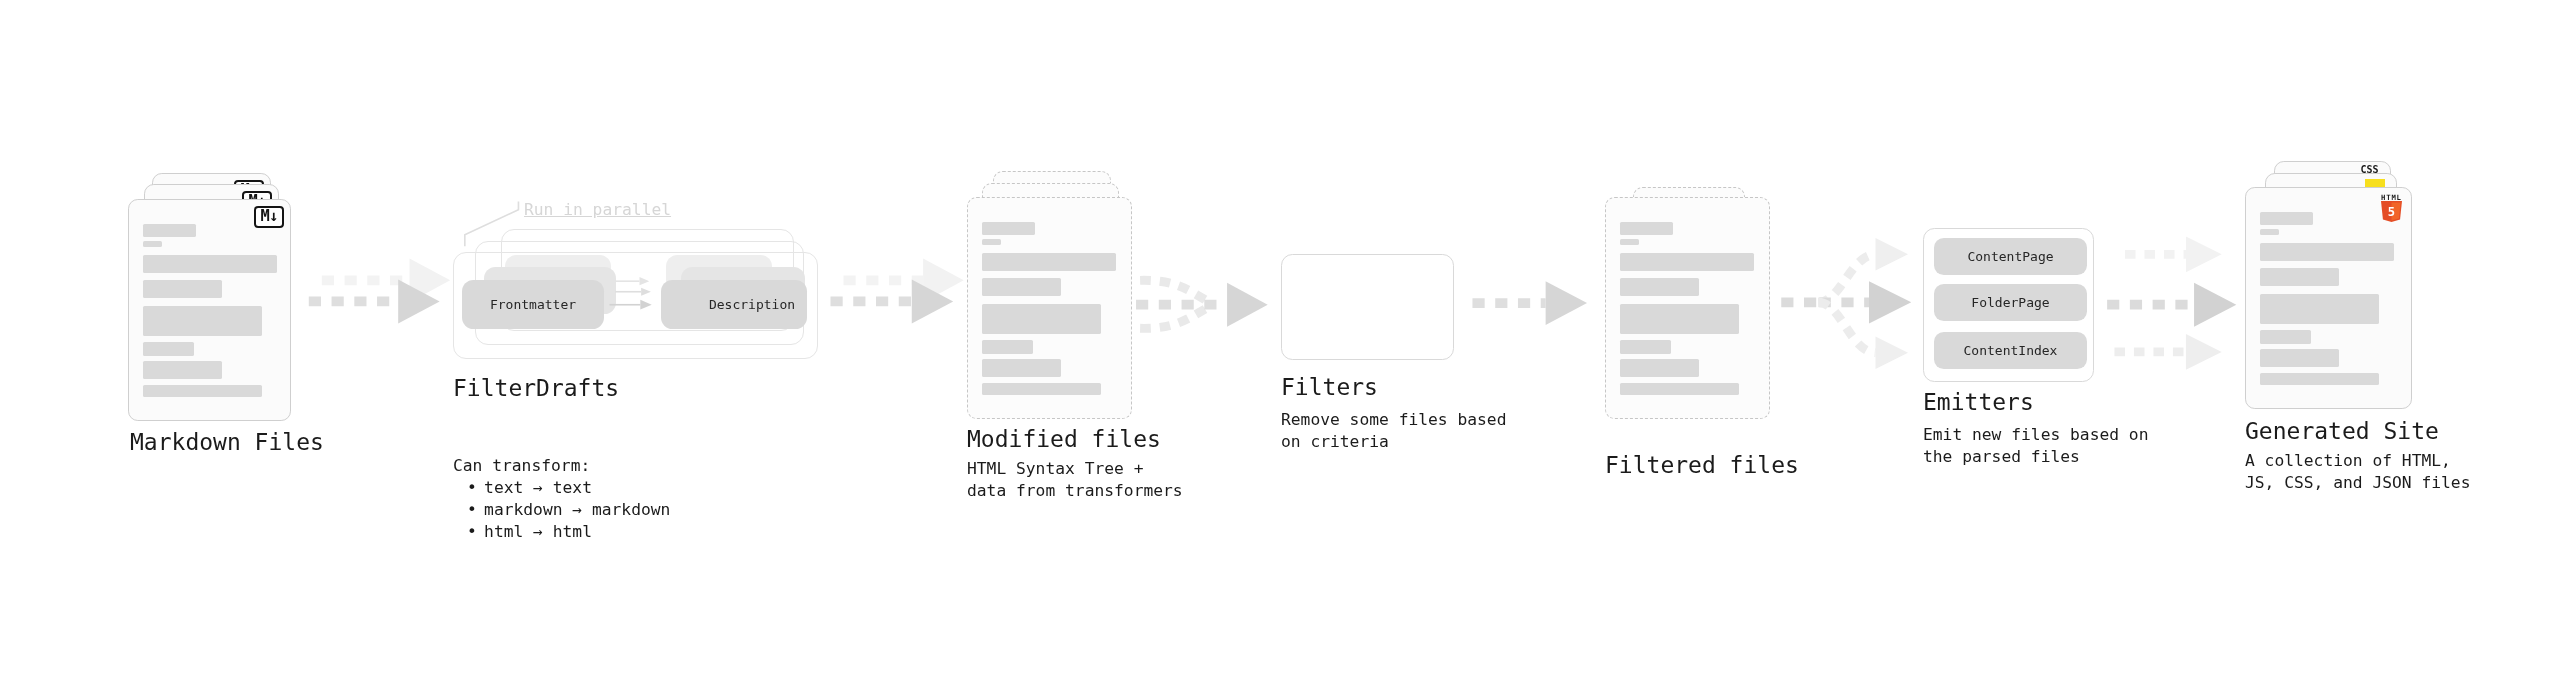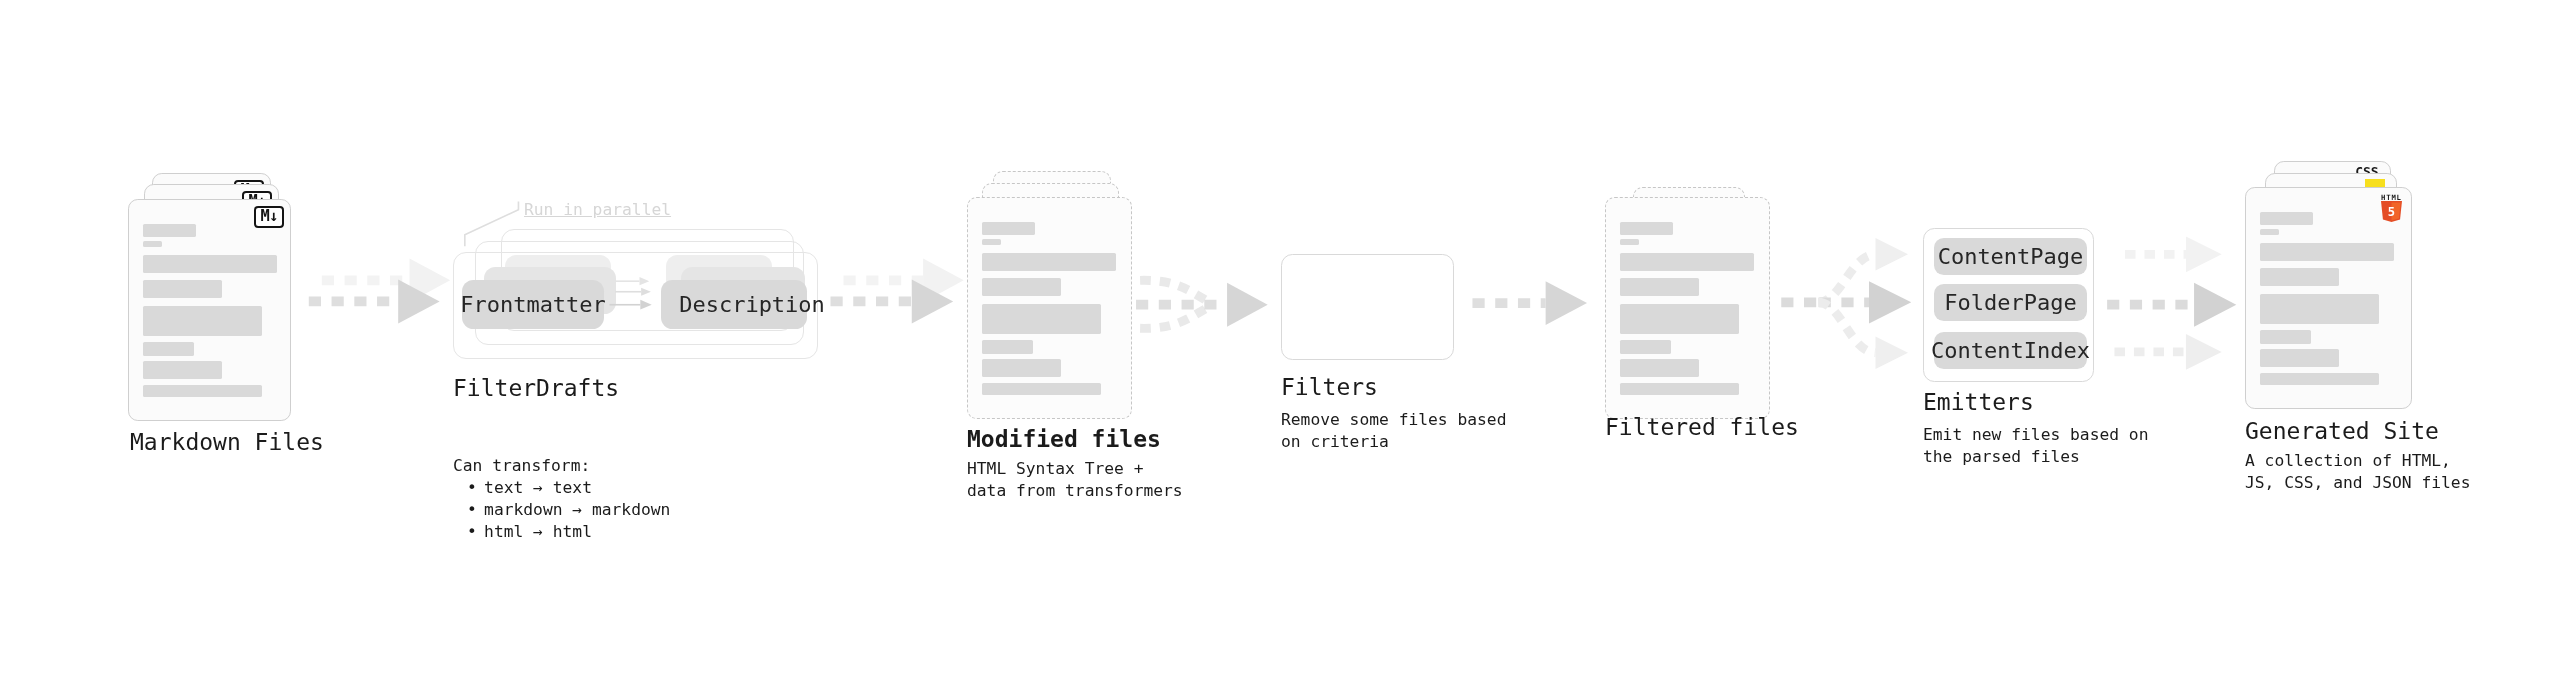--- a/index.html
+++ b/index.html
@@ -18,33 +18,33 @@
   .bar { position:absolute; left:14px; background:#d9d9d9; border-radius:1.6px; }
   
   .badge-md {
     position:absolute; right:6.5px; top:5.7px;
     border:2.4px solid #141414; border-radius:4.1px; background:#ffffff;
     color:#141414; font-weight:bold; font-size:15.4px; line-height:1;
     padding:1.6px 4.1px; letter-spacing:-0.8px;
   }
   
   .badge-css { position:absolute; right:11.4px; top:3.3px; text-align:center; }
-  .badge-css .t { font-size:13px; font-weight:bold; color:#1a1a1a; line-height:1; display:block; }
+  .badge-css .t { font-size:10px; font-weight:bold; color:#1a1a1a; line-height:1; display:block; }
   .badge-css .u { display:block; width:16.3px; height:3.3px; margin-top:0.8px; }
   .badge-js  { position:absolute; right:11.4px; top:4.9px; width:19.5px; height:10.6px; }
   .badge-html5 { position:absolute; right:8.1px; top:5.7px; width:23px; text-align:center; }
   .badge-html5 .t { font-size:7.3px; font-weight:bold; color:#1a1a1a; letter-spacing:0.8px; line-height:1; display:block; }
   
   .frame { position:absolute; border:1.6px solid #e5e5e5; border-radius:13px; background:transparent; }
   .frame.filled { border-color:#d9d9d9; background:#ffffff; border-radius:11.4px; }
   
   .pill {
     position:absolute; background:#d9d9d9; border-radius:11.4px;
     display:flex; align-items:center; justify-content:center;
-    font-size:22px; color:#262626; white-space:nowrap;
+    font-size:13px; color:#262626; white-space:nowrap;
   }
   .ghost { position:absolute; border-radius:11.4px; }
   .g1 { background:#e5e5e5; }
   .g2 { background:#eeeeee; }
   
   .stage-label { position:absolute; font-size:23px; color:#1b1b1b; white-space:nowrap; }
   .stage-desc  { position:absolute; font-size:16.3px; line-height:22px; color:#1b1b1b; white-space:nowrap; }
   .bullet-line { padding-left:14px; }
   .bullet-line .b { margin-right:7.3px; }
   .note { position:absolute; font-size:16.3px; color:#d6d6d6; white-space:nowrap; }
@@ -101,21 +101,21 @@
   <div class="doc dashed doc-bars" style="left:967px; top:197px; width:165px; height:222px;">
       <div class="bar" style="top: 24.4px; width: 53px; height: 12.2px;"></div>
       <div class="bar" style="top: 41px; width: 18.7px; height: 5.7px;"></div>
       <div class="bar" style="top: 55px; width: 134px; height: 18px;"></div>
       <div class="bar" style="top: 80px; width: 79px; height: 18px;"></div>
       <div class="bar" style="top: 106px; width: 119px; height: 30px;"></div>
       <div class="bar" style="top: 142px; width: 51px; height: 14px;"></div>
       <div class="bar" style="top: 161px; width: 79px; height: 18px;"></div>
       <div class="bar" style="top: 185px; width: 119px; height: 12.2px;"></div>
     </div>
-  <div class="stage-label" style="left:967px; top:426px;font-weight:bold;">Modified files</div>
+  <div class="stage-label" style="left:967px; top:426px;">Modified files</div>
   <div class="stage-desc" style="left:967px; top:458px;">
     <div>HTML Syntax Tree +</div>
     <div>data from transformers</div>
   </div>
 
   <div class="frame filled" style="left:1281px; top:254px; width:173px; height:106px;"></div>
   <div class="stage-label" style="left:1281px; top:374px;">Filters</div>
   <div class="stage-desc" style="left:1281px; top:409px;">
     <div>Remove some files based</div>
     <div>on criteria</div>
@@ -125,21 +125,21 @@
   <div class="doc dashed doc-bars" style="left:1605px; top:197px; width:165px; height:222px;">
       <div class="bar" style="top: 24.4px; width: 53px; height: 12.2px;"></div>
       <div class="bar" style="top: 41px; width: 18.7px; height: 5.7px;"></div>
       <div class="bar" style="top: 55px; width: 134px; height: 18px;"></div>
       <div class="bar" style="top: 80px; width: 79px; height: 18px;"></div>
       <div class="bar" style="top: 106px; width: 119px; height: 30px;"></div>
       <div class="bar" style="top: 142px; width: 51px; height: 14px;"></div>
       <div class="bar" style="top: 161px; width: 79px; height: 18px;"></div>
       <div class="bar" style="top: 185px; width: 119px; height: 12.2px;"></div>
     </div>
-  <div class="stage-label" style="left:1605px; top:414px;">Filtered files</div>
+  <div class="stage-label" style="left:1605px; top:452px;">Filtered files</div>
 
   <div class="frame filled" style="left:1923px; top:228px; width:171px; height:154px;"></div>
   <div class="pill" style="left:1934px; top:238px; width:153px; height:37px; border-radius:9.8px;">ContentPage</div>
   <div class="pill" style="left:1934px; top:284px; width:153px; height:37px; border-radius:9.8px;">FolderPage</div>
   <div class="pill" style="left:1934px; top:332px; width:153px; height:37px; border-radius:9.8px;">ContentIndex</div>
   <div class="stage-label" style="left:1923px; top:389px;">Emitters</div>
   <div class="stage-desc" style="left:1923px; top:424px;">
     <div>Emit new files based on</div>
     <div>the parsed files</div>
   </div>

